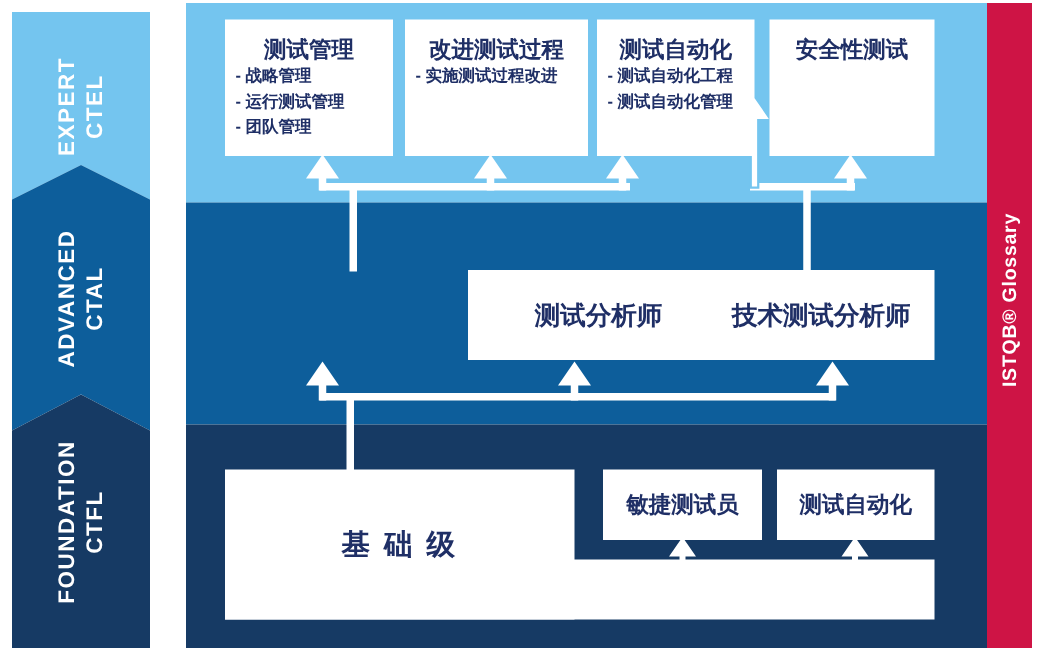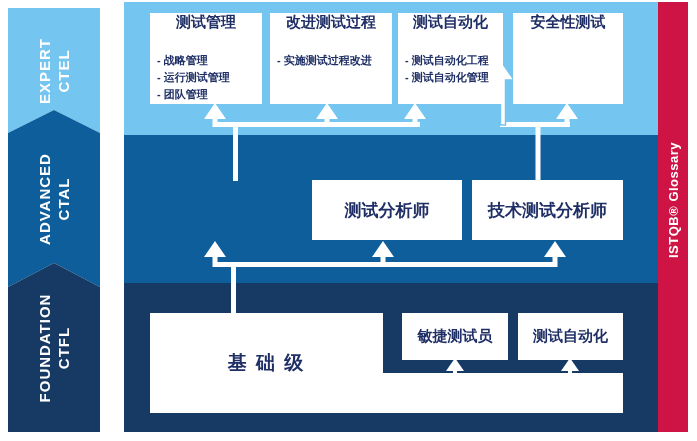--- a/index.html
+++ b/index.html
@@ -31,28 +31,28 @@
   .red-label{position:absolute;left:50%;top:46%;width:220px;
     transform:translate(-50%,-50%) rotate(-90deg);
     color:#ffffff;font-size:13px;font-weight:bold;text-align:center;white-space:nowrap;letter-spacing:.5px;}
 
   
   .box{position:absolute;background:#ffffff;color:#1F2F66;}
   .box-tm{left:150px;top:13px;width:112px;height:91px;}
   .box-itp{left:270px;top:13px;width:122px;height:91px;}
   .box-ta{left:398px;top:13px;width:105px;height:91px;}
   .box-st{left:513px;top:13px;width:110px;height:91px;}
-  .box-title{font-size:15px;font-weight:bold;text-align:center;white-space:nowrap;}
-  .box-items{font-size:11px;font-weight:bold;line-height:17px;margin-top:20px;padding-left:7px;white-space:nowrap;}
+  .box-title{font-size:15px;font-weight:bold;text-align:center;margin-top:11px;white-space:nowrap;}
+  .box-items{font-size:11px;font-weight:bold;line-height:17px;margin-top:0;padding-left:7px;white-space:nowrap;}
   .items-spaced{}
 
   .box-mid{display:flex;align-items:center;justify-content:center;
     font-size:17px;font-weight:bold;white-space:nowrap;}
   .box-mgr{left:150px;top:180px;width:152px;height:60px;}
-  .box-analyst{left:312px;top:180px;width:150px;height:60px;}
+  .box-analyst{left:312px;top:180px;width:150px;height:60px;padding-left:12px;}
   .box-tech{left:472px;top:180px;width:151px;height:60px;}
 
   .box-found{left:150px;top:313px;width:233px;height:100px;display:flex;align-items:center;justify-content:center;
     font-size:19px;font-weight:bold;letter-spacing:2px;}
   .box-strip{left:150px;top:373px;width:473px;height:40px;}
   .box-agile{left:402px;top:313px;width:106px;height:47px;font-size:15px;}
   .box-mbt{left:518px;top:313px;width:105px;height:47px;font-size:15px;}
 
   .connectors{position:absolute;left:0;top:0;pointer-events:none;}
 </style>

